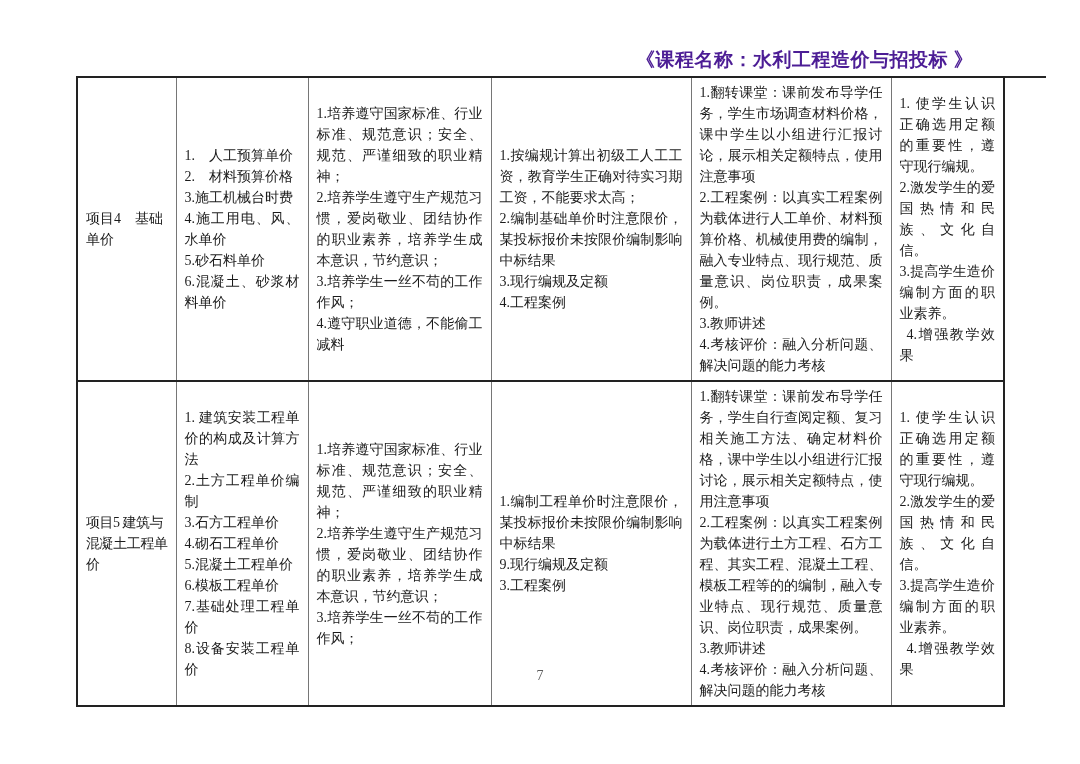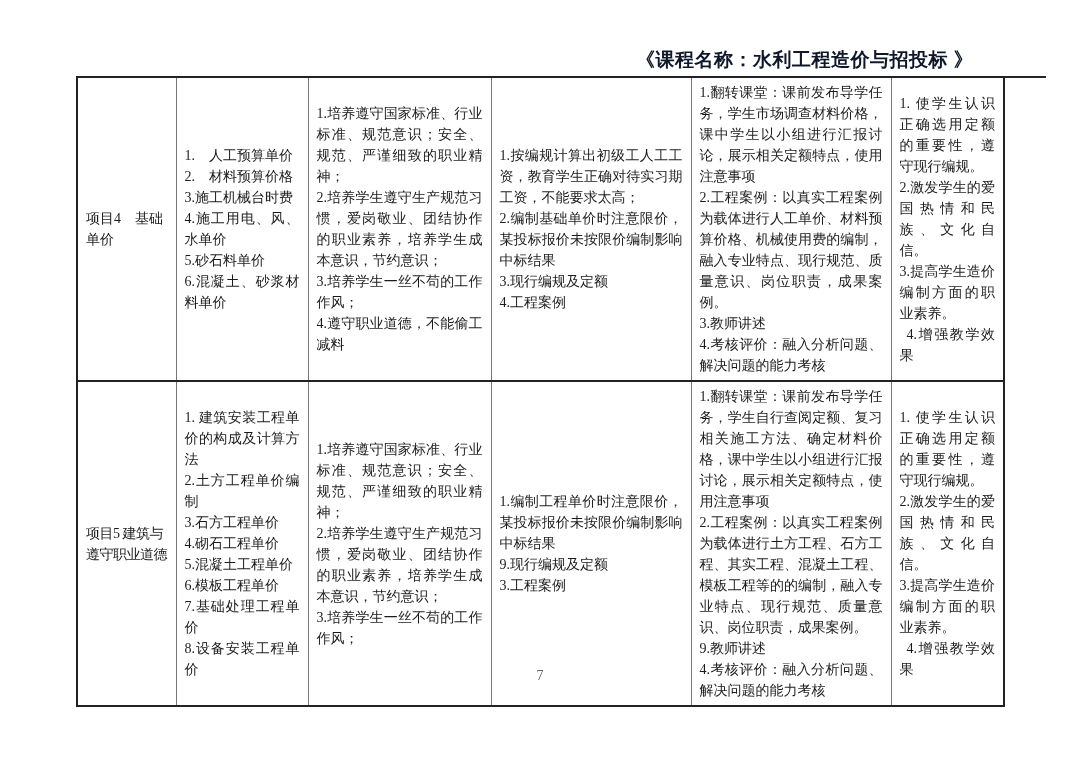--- a/index.html
+++ b/index.html
@@ -16,21 +16,21 @@
     overflow: hidden;
   }
   .doc-header {
     position: absolute;
     top: 47px;
     left: 636px;
     font-family: "Liberation Sans", "DejaVu Sans", sans-serif;
     font-weight: bold;
     font-size: 19px;
     letter-spacing: 0.5px;
-    color: #0f172a;
+    color: #4c1d95;
     white-space: nowrap;
   }
   .table-wrap {
     position: absolute;
     left: 76px;
     top: 76px;
   }
   
   .top-rule-ext {
     position: absolute;
@@ -120,38 +120,38 @@
 2.工程案例：以真实工程案例为载体进行人工单价、材料预算价格、机械使用费的编制，融入专业特点、现行规范、质量意识、岗位职责，成果案例。
 3.教师讲述
 4.考核评价：融入分析问题、解决问题的能力考核</td>
         <td>1. 使学生认识正确选用定额的重要性，遵守现行编规。
 2.激发学生的爱国热情和民族、文化自信。
 3.提高学生造价编制方面的职业素养。
  4.增强教学效果</td>
       </tr>
       <tr class="row-2">
         <td class="project-cell proj-squeezed">项目5 建筑与
-遵守职业道德</td>
+混凝土工程单价</td>
         <td>1. 建筑安装工程单价的构成及计算方法
 2.土方工程单价编制
 3.石方工程单价
 4.砌石工程单价
 5.混凝土工程单价
 6.模板工程单价
 7.基础处理工程单价
 8.设备安装工程单价</td>
         <td>1.培养遵守国家标准、行业标准、规范意识；安全、规范、严谨细致的职业精神；
 2.培养学生遵守生产规范习惯，爱岗敬业、团结协作的职业素养，培养学生成本意识，节约意识；
 3.培养学生一丝不苟的工作作风；</td>
         <td>1.编制工程单价时注意限价，某投标报价未按限价编制影响中标结果
 9.现行编规及定额
 3.工程案例</td>
         <td>1.翻转课堂：课前发布导学任务，学生自行查阅定额、复习相关施工方法、确定材料价格，课中学生以小组进行汇报讨论，展示相关定额特点，使用注意事项
 2.工程案例：以真实工程案例为载体进行土方工程、石方工程、其实工程、混凝土工程、模板工程等的的编制，融入专业特点、现行规范、质量意识、岗位职责，成果案例。
-9.教师讲述
+3.教师讲述
 4.考核评价：融入分析问题、解决问题的能力考核</td>
         <td>1. 使学生认识正确选用定额的重要性，遵守现行编规。
 2.激发学生的爱国热情和民族、文化自信。
 3.提高学生造价编制方面的职业素养。
  4.增强教学效果</td>
       </tr>
     </tbody>
   </table>
 </div>
 

